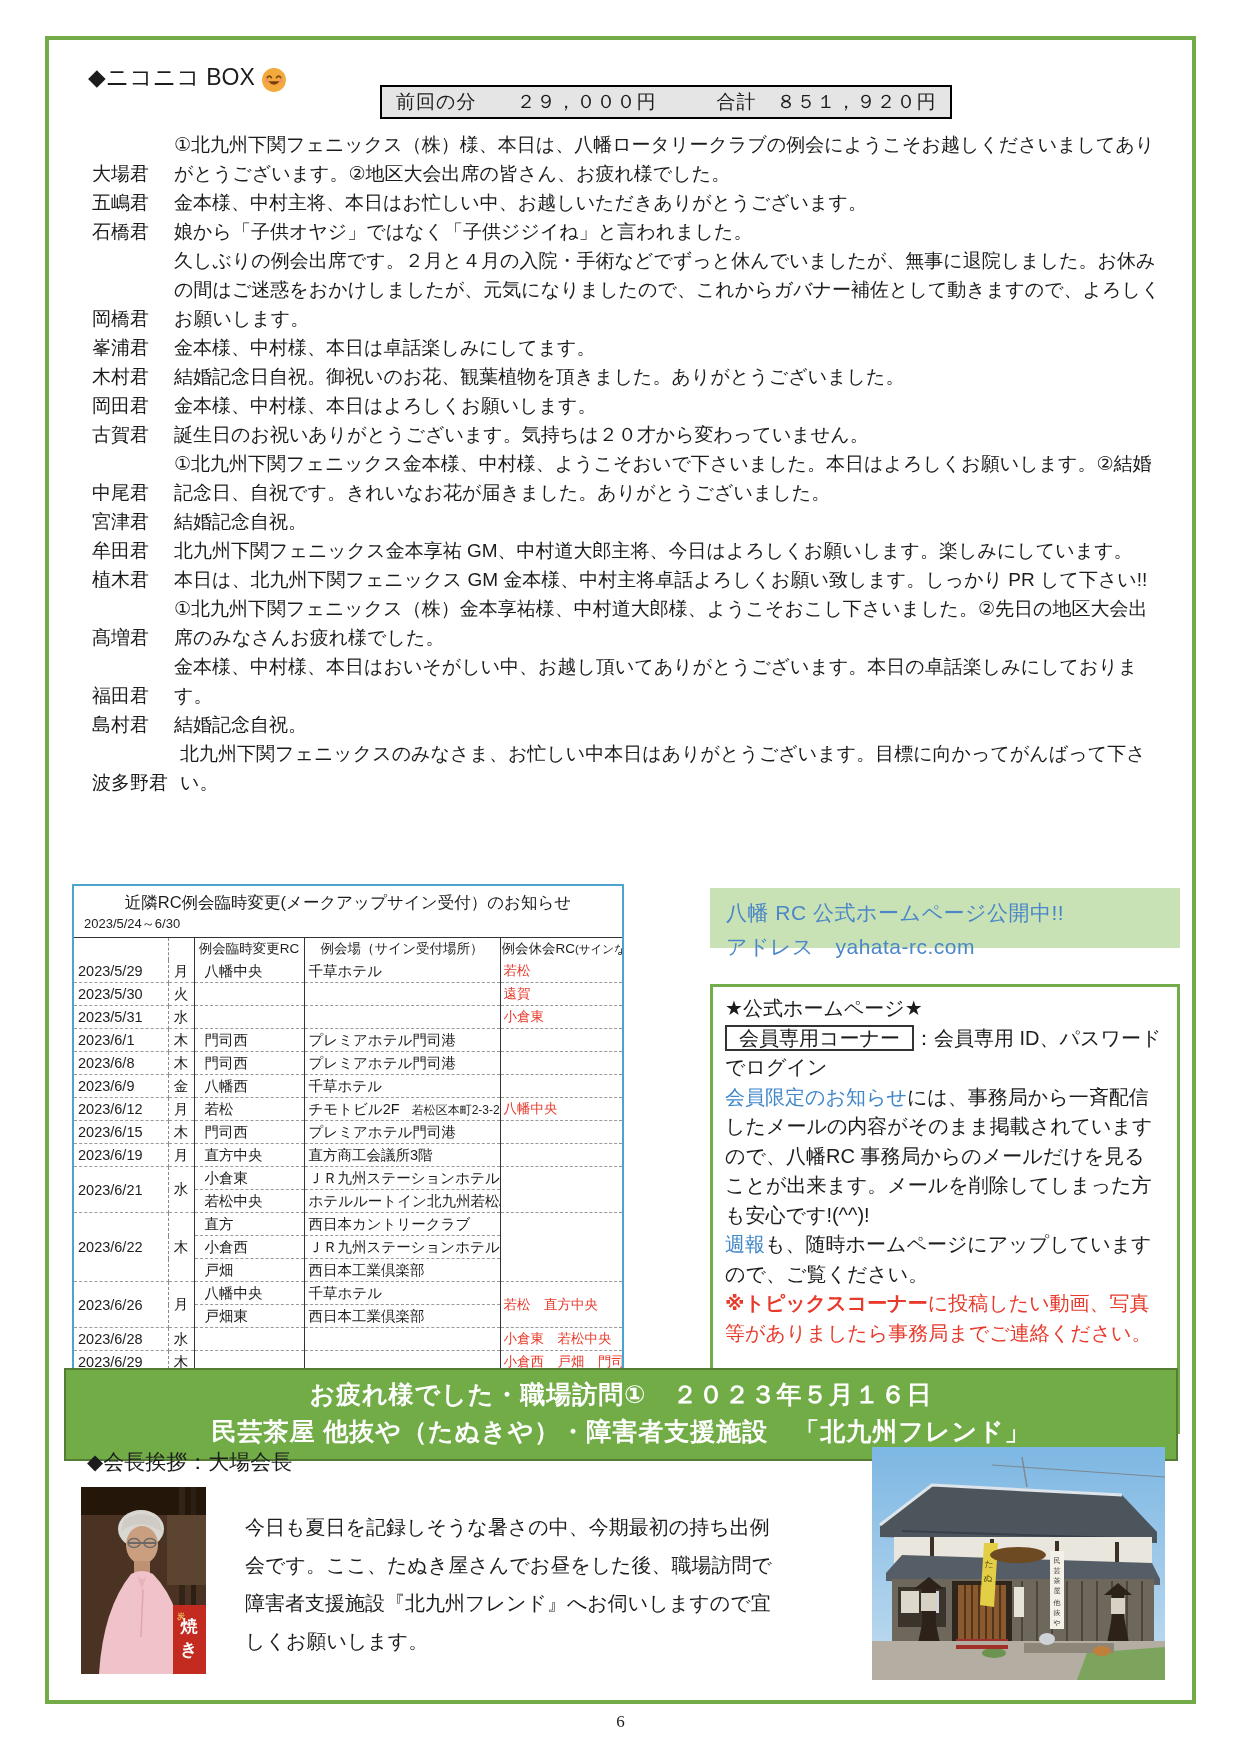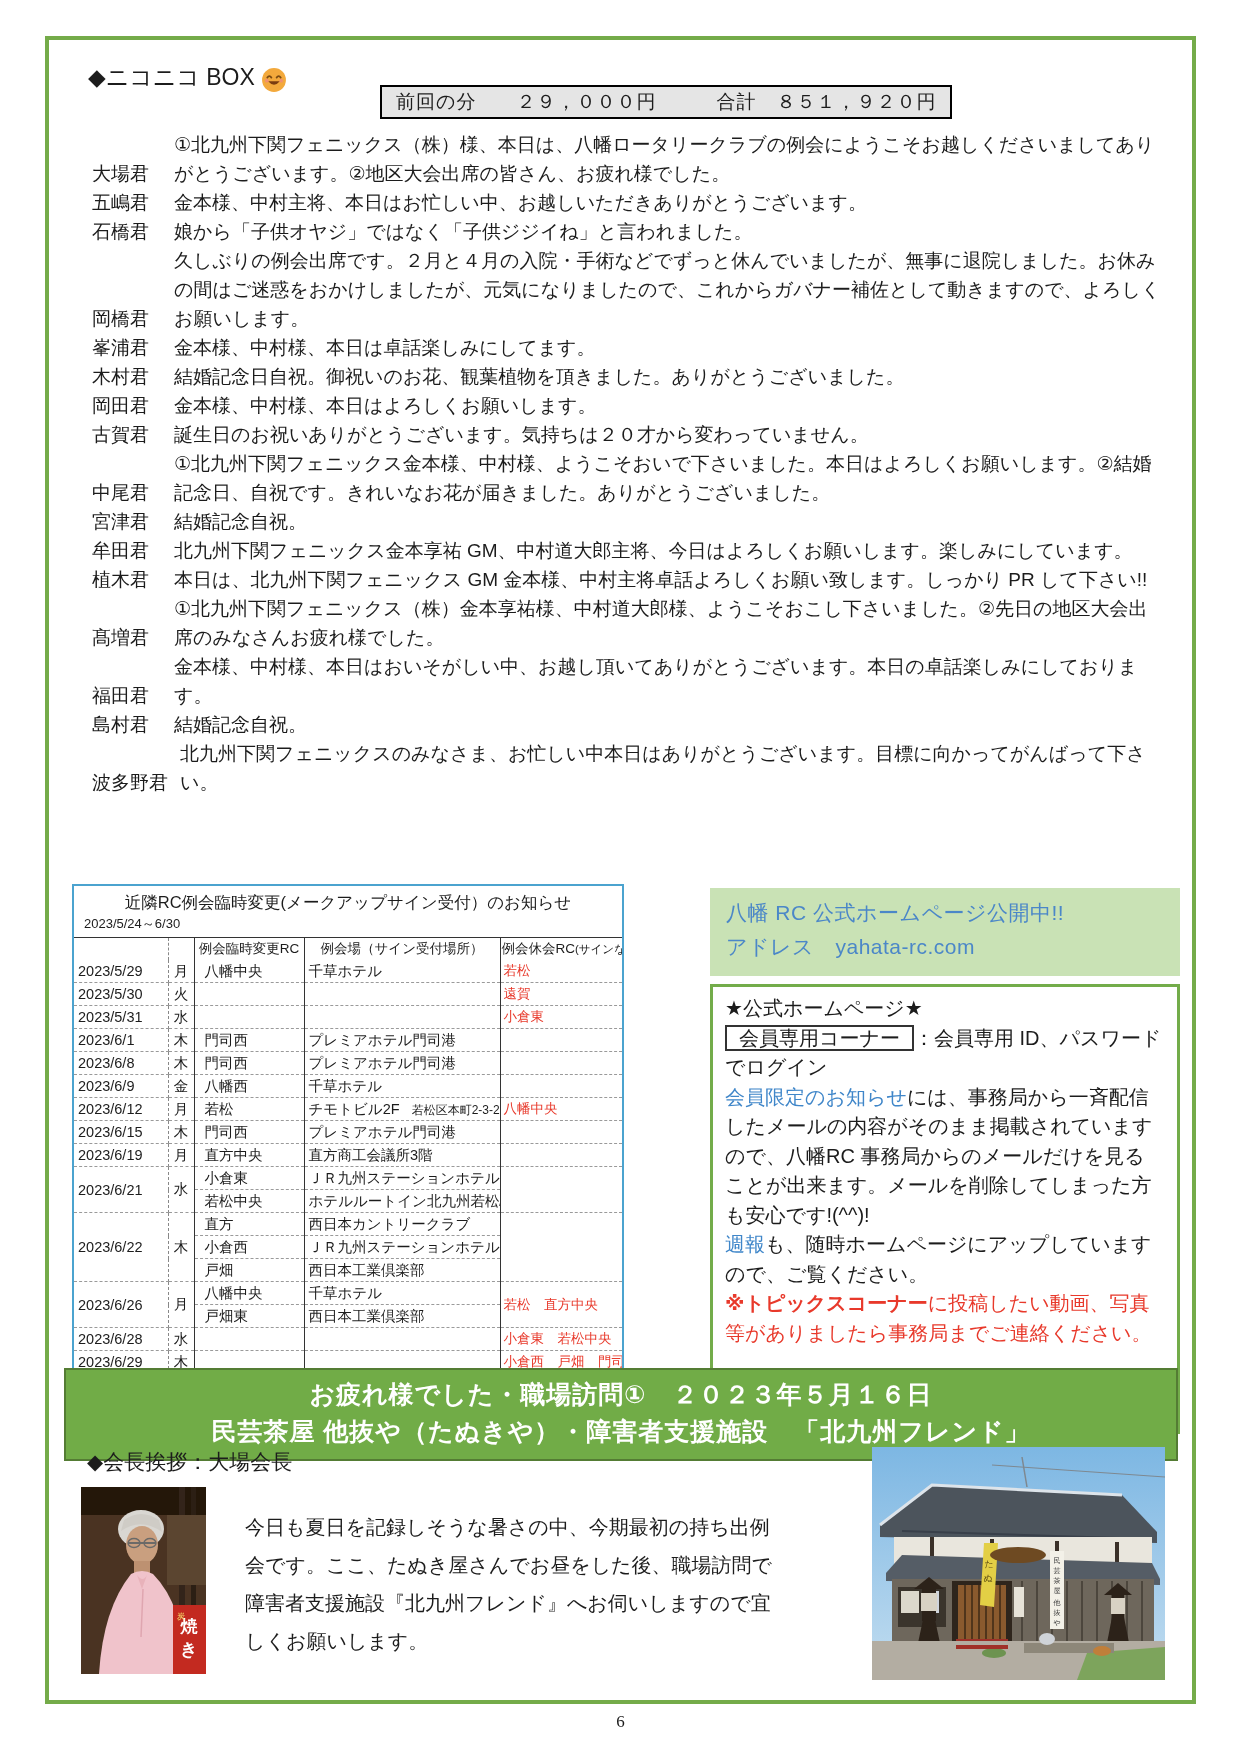--- a/index.html
+++ b/index.html
@@ -29,21 +29,21 @@
   .rc-box tr:last-child td{border-bottom:none}
   .rc-box thead td{border-top:1.5px solid #333;border-bottom:1.5px solid #333;text-align:center;font-size:13.5px;padding:0 1px}
   .c-date{font-size:14.5px;border-right:1px dashed #888}
   .c-day{text-align:center;border-right:1.5px solid #333}
   .c-rc{border-right:1.5px solid #333;padding-left:10px !important}
   .c-venue{border-right:1.5px solid #333}
   .c-closed{color:#e8392b;font-size:13.5px;padding:0 3px !important}
   .venue-note{font-size:12px}
 
   
-  .hp-banner{position:absolute;left:710px;top:888px;width:470px;height:88px;background:#c9e2b5;color:#4b87c8;font-size:21px;line-height:34px;padding:8px 0 0 16px;box-sizing:border-box;letter-spacing:.5px}
+  .hp-banner{position:absolute;left:710px;top:888px;width:470px;height:60px;background:#c9e2b5;color:#4b87c8;font-size:21px;line-height:34px;padding:8px 0 0 16px;box-sizing:border-box;letter-spacing:.5px}
   .hp-box{position:absolute;left:710px;top:984px;width:470px;height:450px;border:3px solid #73ac4a;padding:7px 12px;box-sizing:border-box;font-size:20px;line-height:29.5px;background:#fff}
   .member-corner{border:2px solid #333;padding:0 12px}
   .blue{color:#3f86c9}
   .red{color:#e8392b}
   .red-bold{color:#e8392b;font-weight:bold}
 
   .event-banner{position:absolute;left:64px;top:1368px;width:1114px;background:#71ac47;border:2px solid #547c34;color:#fff;text-align:center;font-weight:bold;font-size:25px;line-height:37px;padding:6px 0 9px;box-sizing:border-box;letter-spacing:1px}
 
   .greet-head{position:absolute;left:87px;top:1448px;font-size:21px}
   .photo-left{position:absolute;left:81px;top:1487px;width:125px;height:187px}

